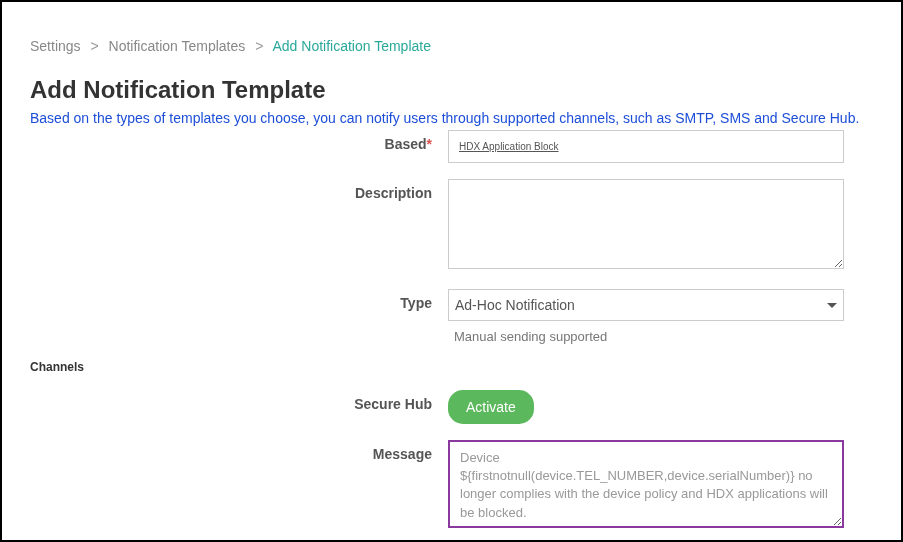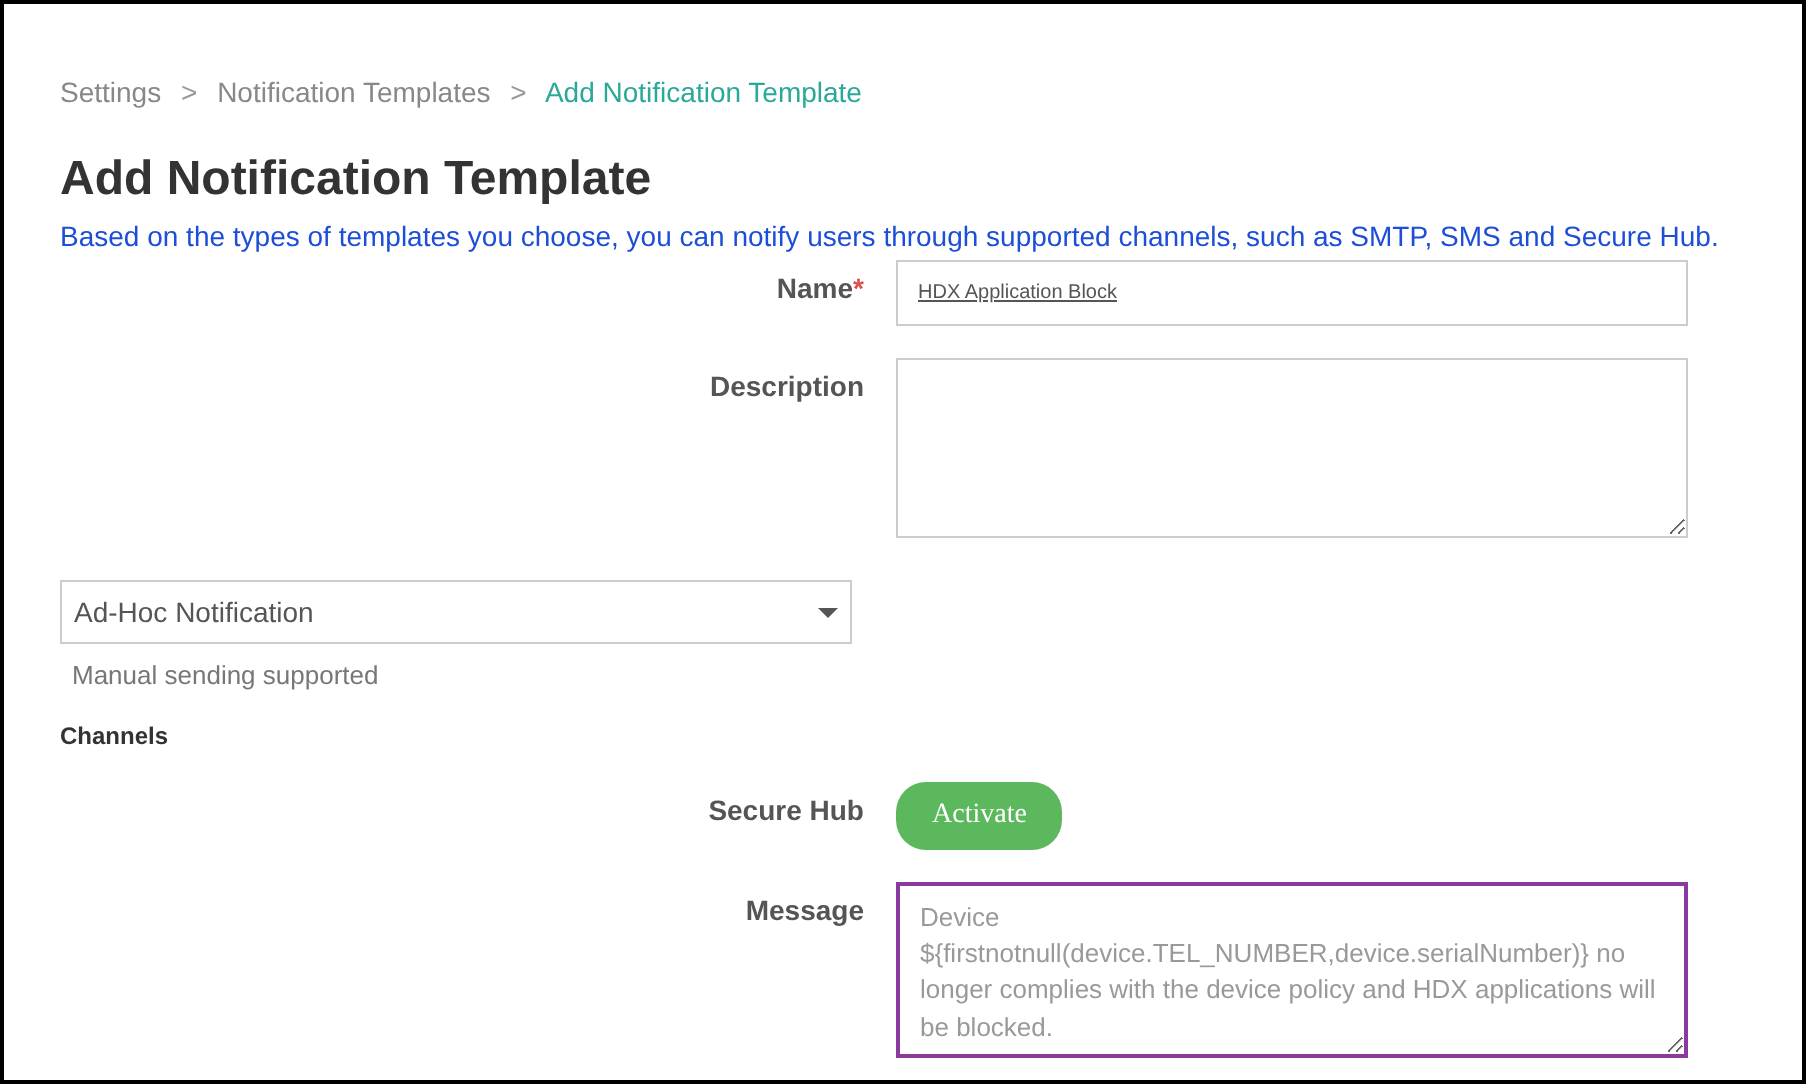--- a/index.html
+++ b/index.html
@@ -101,21 +101,20 @@
     }
     .btn-activate {
       background: #5cb85c;
       color: #fff;
       border: none;
       padding: 9px 18px;
       font-size: 14px;
       font-weight: 500;
       border-radius: 15px;
       cursor: pointer;
-      font-family: Liberation Serif, serif;
     }
     .msg-area {
       height: 88px;
       border: 2px solid #8a3a9e;
       color: #999;
       line-height: 1.4;
     }
   </style>
 </head>
 <body>
@@ -126,35 +125,36 @@
   <span class="link">Notification Templates</span>
   <span class="sep">&gt;</span>
   <span class="current">Add Notification Template</span>
 </nav>
 
 <h1>Add Notification Template</h1>
 <p class="subheading">Based on the types of templates you choose, you can notify users through supported channels, such as SMTP, SMS and Secure Hub.</p>
 
 <div class="form-row">
   <div class="form-label">
-    <span>Name</span><span class="req">*</span>
+    <span>Based</span><span class="req">*</span>
   </div>
   <div class="form-control">
     <input type="text" value="HDX Application Block" style="">
   </div>
 </div>
 
 <div class="form-row">
   <div class="form-label">Description</div>
   <div class="form-control">
     <textarea class="desc-area" style=""></textarea>
   </div>
 </div>
 
 <div class="form-row">
+  <div class="form-label">Type</div>
   <div class="form-control">
     <div class="select">
       <span>Ad-Hoc Notification</span>
       <span class="caret"></span>
     </div>
     <div class="helper">Manual sending supported</div>
   </div>
 </div>
 
 <h2>Channels</h2>

